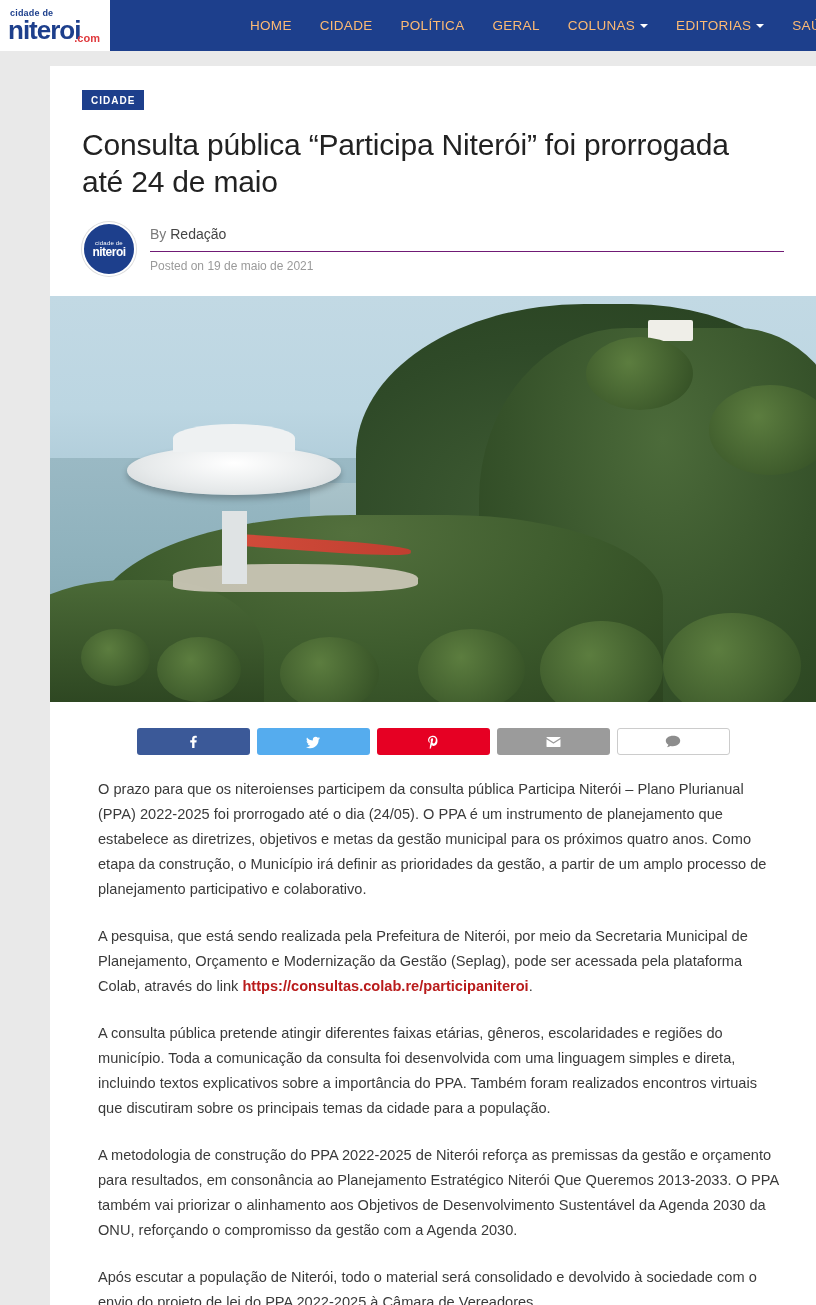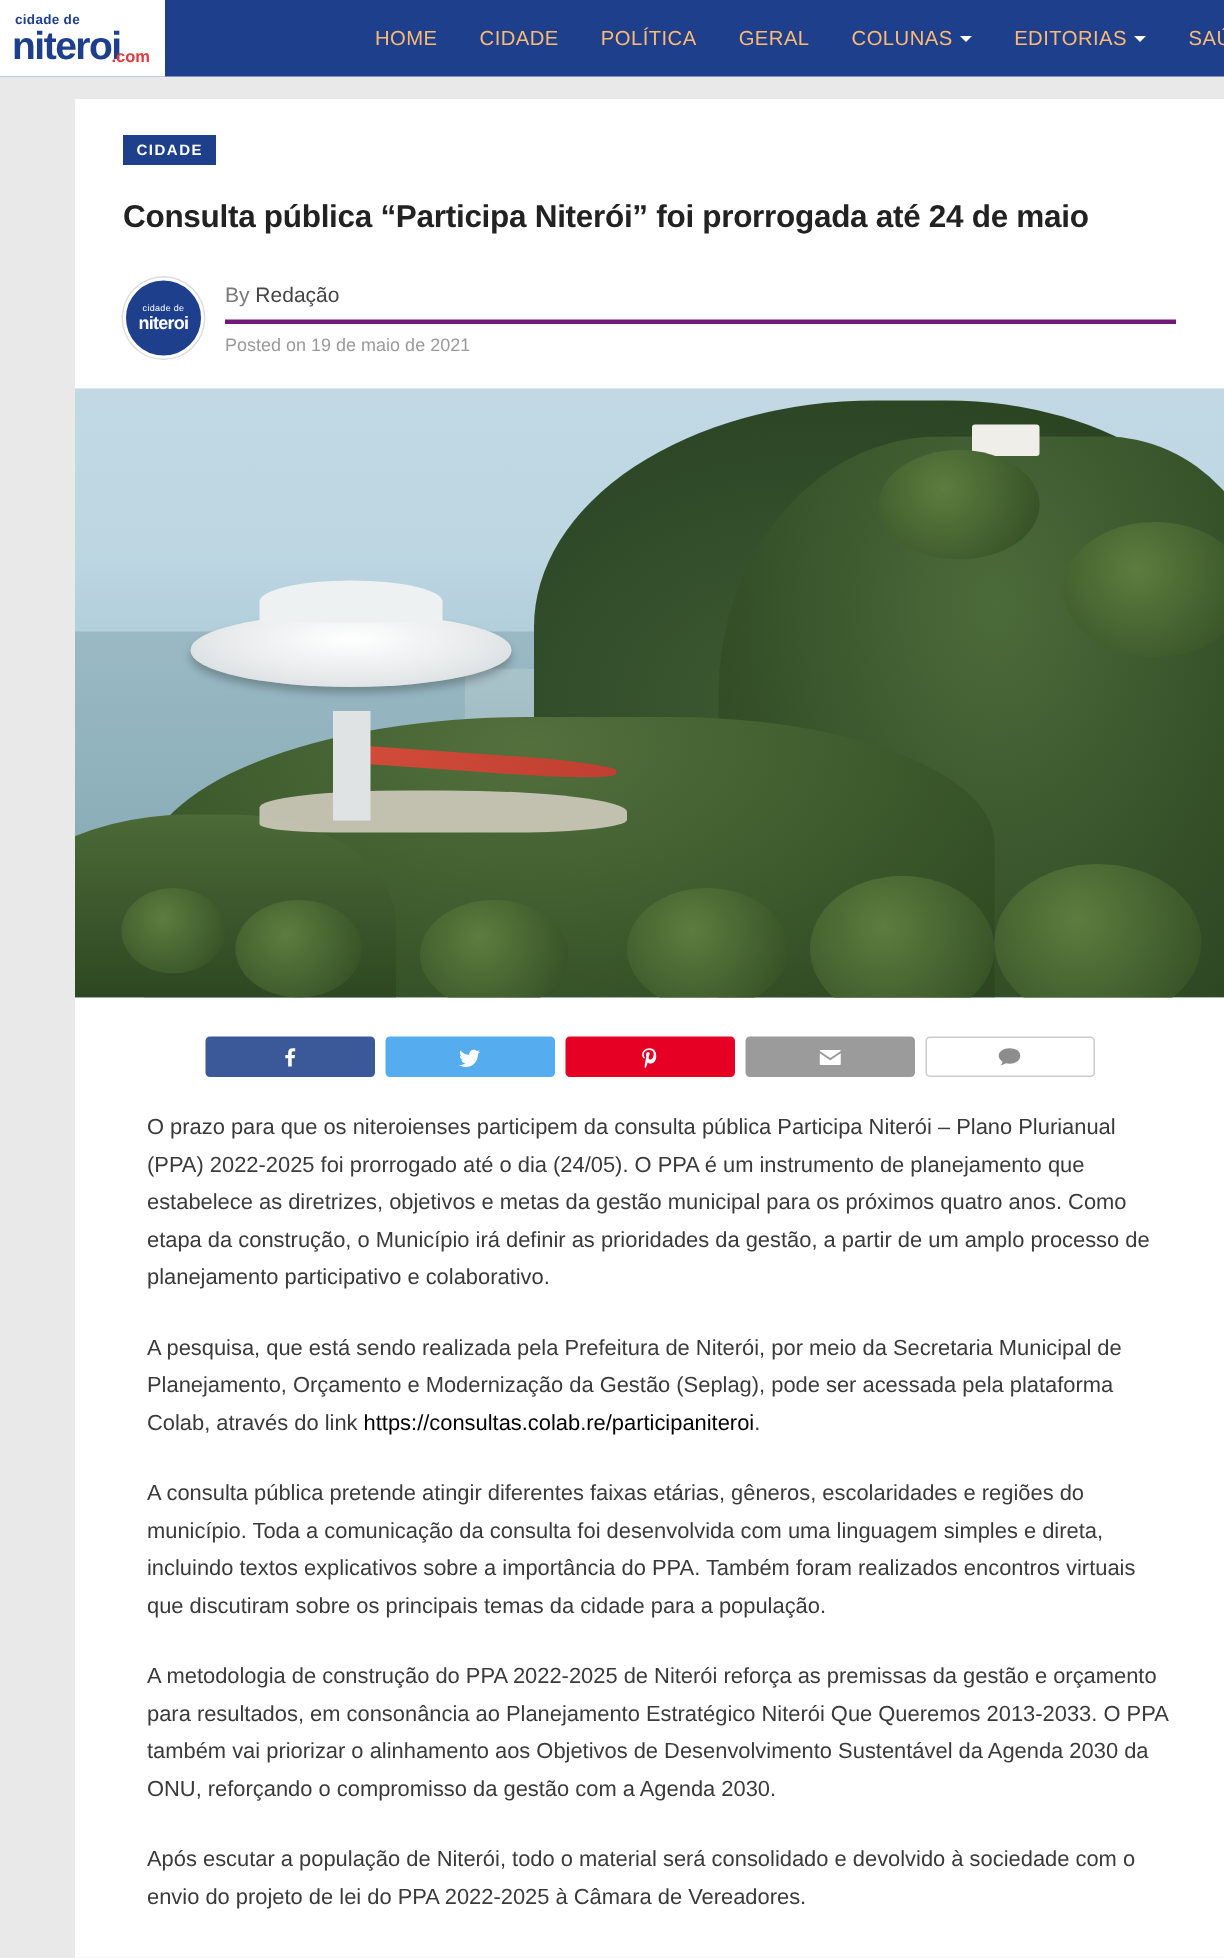--- a/index.html
+++ b/index.html
@@ -103,25 +103,25 @@
   .cat-badge {
     display: inline-block;
     background: #1d3f8c;
     color: #ffffff;
     font-size: 10px;
     font-weight: bold;
     letter-spacing: 1px;
     padding: 5px 9px 4px 9px;
   }
   h1.title {
-    font-size: 21px;
+    font-size: 30px;
     line-height: 37px;
     color: #222222;
     margin: 16px 0 0 0;
-    font-weight: bold;
+    font-weight: normal;
     letter-spacing: -0.2px;
     max-width: 660px;
   }
 
   .byline-row {
     display: flex;
     align-items: center;
     margin-top: 22px;
     padding-bottom: 6px;
   }
@@ -141,21 +141,21 @@
   }
   .avatar .a1 { font-size: 6px; line-height: 6px; letter-spacing: .2px;}
   .avatar .a2 { font-size: 12px; line-height: 13px; font-weight: bold; letter-spacing: -.5px;}
   .byline-text {
     margin-left: 14px;
     flex: 1;
   }
   .byline-author {
     font-size: 14px;
     color: #444444;
-    border-bottom: 3px solid #701a75;
+    border-bottom: 1px solid #701a75;
     padding-bottom: 9px;
   }
   .byline-author .by { color: #7a7a7a; }
   .byline-date {
     font-size: 12px;
     color: #9a9a9a;
     padding-top: 7px;
   }
 
   
@@ -263,21 +263,21 @@
 
   
   .body-copy { padding: 0 32px 24px 48px; margin-top: 22px; }
   .body-copy p {
     font-size: 14.6px;
     line-height: 25px;
     color: #3a3a3a;
     margin: 0 0 22px 0;
     max-width: 706px;
   }
-  .body-copy p strong { font-weight: normal; color: #000000; }
+  .body-copy p strong { font-weight: bold; color: #b91c1c; }
 </style>
 </head>
 <body>
 
 <div class="topnav">
   <div class="brand">
     <span class="brand-top">cidade de</span>
     <span class="brand-main">niteroi</span>
     <span class="brand-dotcom">.com</span>
   </div>

